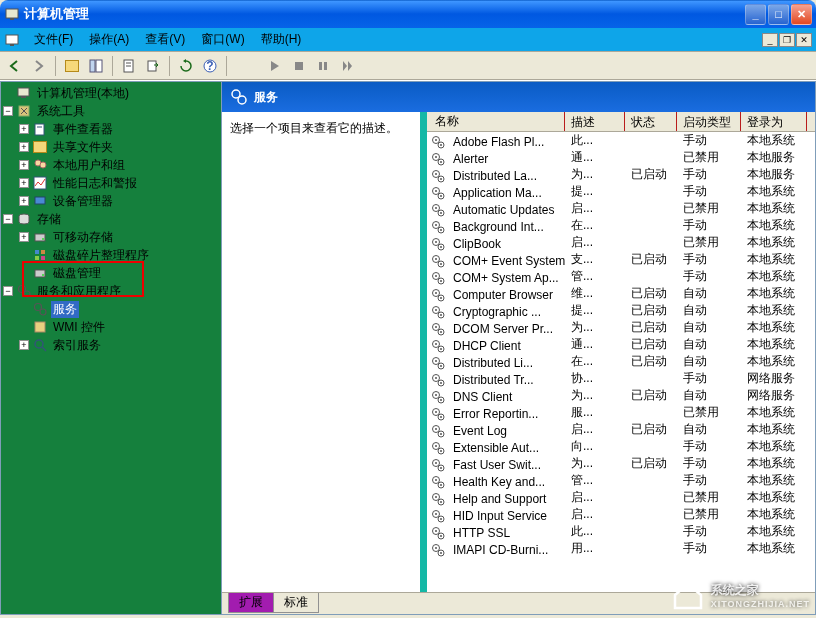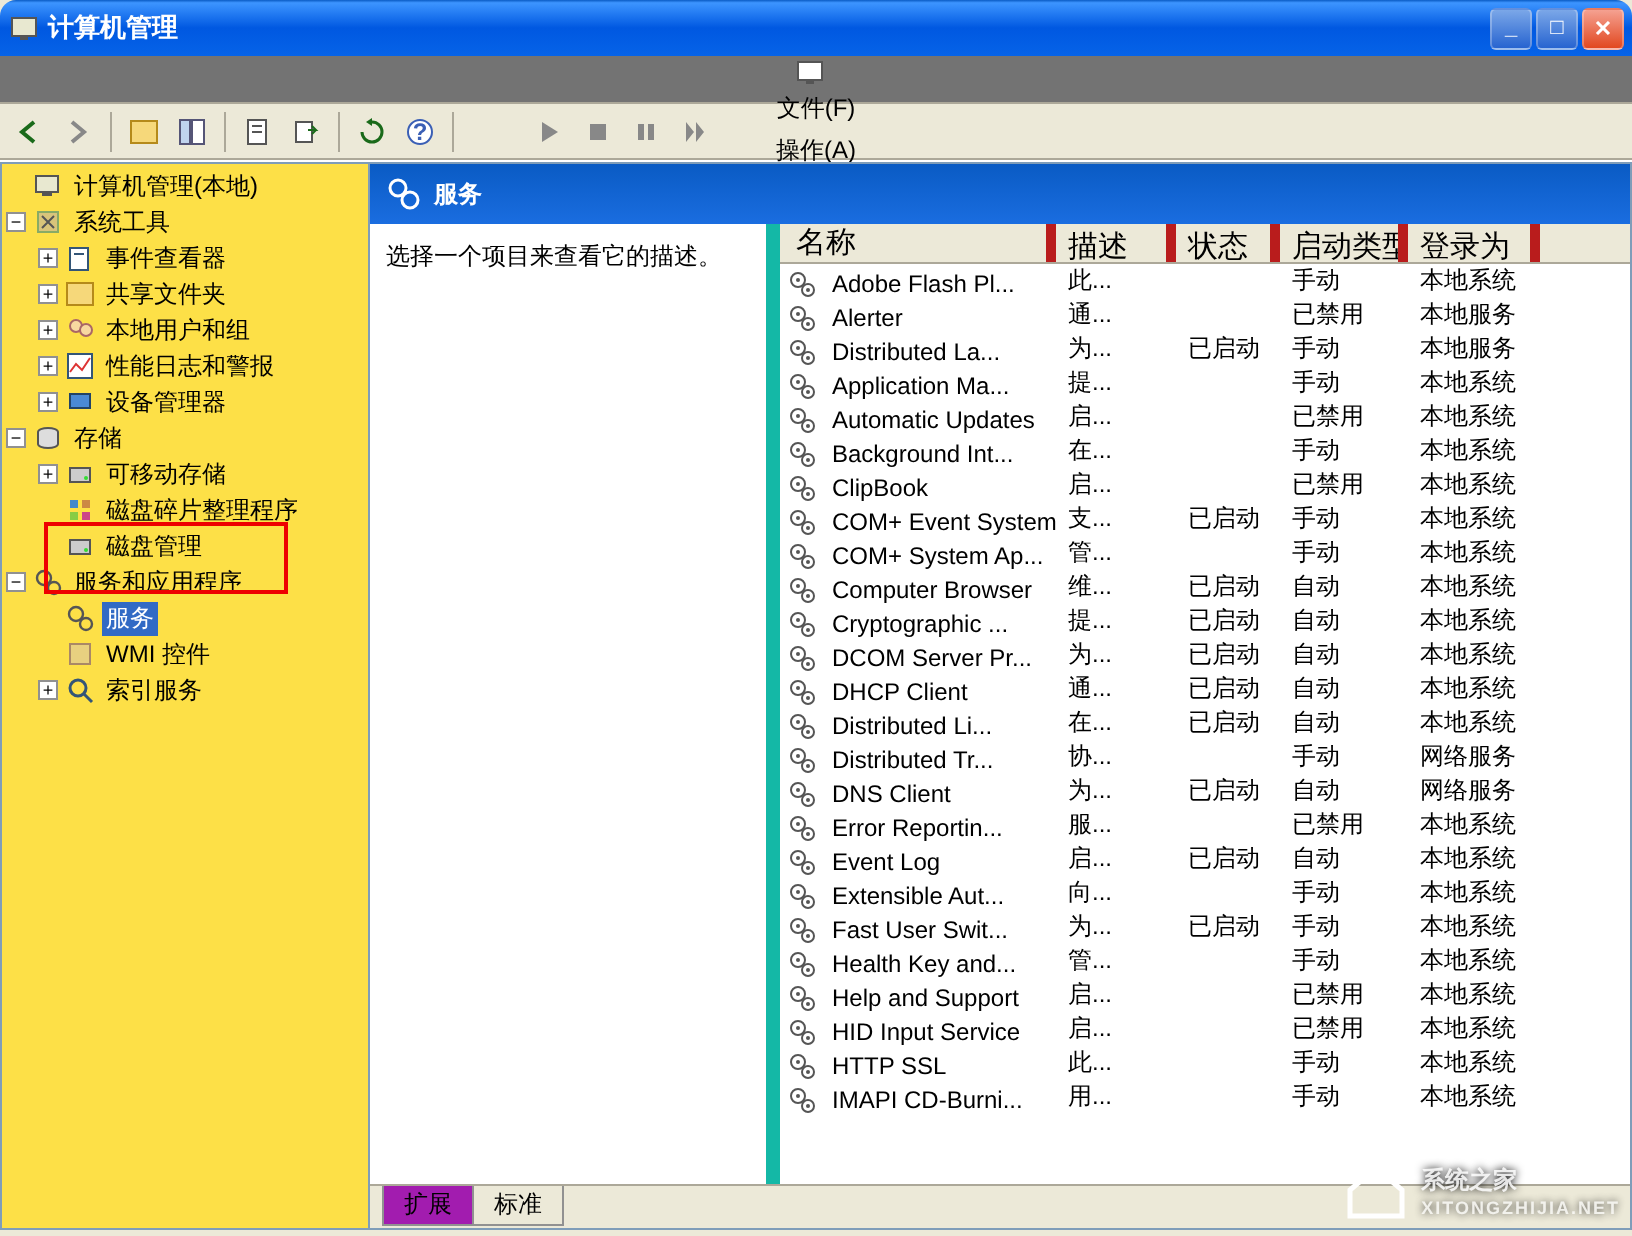--- a/index.html
+++ b/index.html
@@ -8,54 +8,54 @@
 
 .titlebar { height: 28px; background: linear-gradient(to bottom, #0a5bc4, #3d95ff 5%, #0058e1 50%, #0663e8); color: #fff; display: flex; align-items: center; padding: 0 4px; border-radius: 8px 8px 0 0; }
 .titlebar .app-icon { width: 16px; height: 16px; margin-right: 4px; display: inline-block; }
 .titlebar .title-text { flex: 1; font-weight: bold; font-size: 13px; }
 .win-btns { display: flex; gap: 2px; }
 .win-btn { width: 21px; height: 21px; border-radius: 3px; border: 1px solid #fff4; display: flex; align-items: center; justify-content: center; color: #fff; font-weight: bold; font-size: 11px; cursor: pointer; }
 .win-min, .win-max { background: linear-gradient(to bottom, #7ba7e8, #2764d0); }
 .win-close { background: linear-gradient(to bottom, #f5a191, #e24820); width: 21px; }
 
 
-.menubar { height: 24px; background: #737373; display: flex; align-items: center; padding: 0 4px; border-bottom: 1px solid #aca899; flex-direction: column; }
+.menubar { height: 24px; background: #0ea5e9; display: flex; align-items: center; padding: 0 4px; border-bottom: 1px solid #aca899; }
 .menubar .menu-icon { width: 16px; height: 16px; margin-right: 6px; }
 .menubar .menu-item { padding: 2px 8px; cursor: pointer; }
 .menubar .spacer { flex: 1; }
 .mdi-btn { width: 16px; height: 14px; border: 1px solid #888; background: #ece9d8; margin-left: 1px; display:flex; align-items:center; justify-content:center; font-size:9px; cursor:pointer; }
 
 
 .toolbar { height: 28px; background: #ece9d8; display: flex; align-items: center; padding: 0 4px; border-bottom: 1px solid #aca899; gap: 2px; }
 .tb-btn { width: 22px; height: 22px; display: flex; align-items: center; justify-content: center; cursor: pointer; border: 1px solid transparent; }
 .tb-sep { width: 1px; height: 20px; background: #aca899; margin: 0 3px; }
 
 
 .main { display: flex; height: calc(618px - 28px - 24px - 28px - 3px); border-top: 1px solid #fff; }
 
 
-.tree-pane { width: 185px; background: #fde047; border: 1px solid #7f9db9; overflow: auto; padding: 2px; }
+.tree-pane { width: 222px; background: #15803d; border: 1px solid #7f9db9; overflow: auto; padding: 2px; }
 .tree-node { white-space: nowrap; display: flex; align-items: center; height: 18px; cursor: pointer; }
 .tree-toggle { width: 10px; height: 10px; border: 1px solid #919191; display: inline-flex; align-items: center; justify-content: center; font-size: 9px; line-height: 1; margin-right: 3px; color: #000; background:#fff; }
 .tree-blank { width: 13px; display:inline-block; }
 .tree-icon { width: 16px; height: 16px; margin-right: 3px; display:inline-flex; align-items:center; justify-content:center; }
 .tree-label { padding: 0 2px; }
 .tree-label.selected { background: #316ac5; color: #fff; }
 .tree-indent-1 { padding-left: 16px; }
 .red-box { position: absolute; border: 2px solid #e00; pointer-events: none; }
 
 
 .right-pane { flex: 1; display: flex; flex-direction: column; border: 1px solid #7f9db9; border-left: none; background:#fff; }
 .header-bar { height: 30px; background: linear-gradient(to bottom, #0a5bc4, #1a6de0); color: #fff; display: flex; align-items: center; padding: 0 8px; font-weight: bold; font-size: 14px; }
 .header-bar .hdr-icon { width: 18px; height:18px; margin-right:6px; }
 .content-row { flex: 1; display: flex; overflow: hidden; }
 .desc-pane { width: 205px; padding: 8px; border-right: 7px solid #14b8a6; }
 .list-pane { flex: 1; display: flex; flex-direction: column; overflow: hidden; }
 .list-header { display: flex; background: #ece9d8; border-bottom: 1px solid #aca899; height: 20px; flex-shrink:0; }
-.list-header .col { border-right: 5px solid #b91c1c; padding: 2px 6px; font-size: 15px; white-space: nowrap; overflow: hidden; }
+.list-header .col { border-right: 1px solid #b91c1c; padding: 2px 6px; font-size: 12px; white-space: nowrap; overflow: hidden; }
 .list-body { flex: 1; overflow-y: scroll; overflow-x: hidden; }
 .list-row { display: flex; height: 17px; align-items: flex-end; white-space: nowrap; }
 .list-row .cell { overflow: hidden; text-overflow: ellipsis; padding: 0 6px; font-size: 12px; }
 .list-row .svc-icon { width: 14px; height:14px; margin: 0 2px 0 4px; flex-shrink:0; }
 .c-name { width: 138px; display:flex; align-items:center; }
 .c-desc { width: 60px; }
 .c-state { width: 52px; }
 .c-start { width: 64px; }
 .c-logon { width: 66px; }
 

